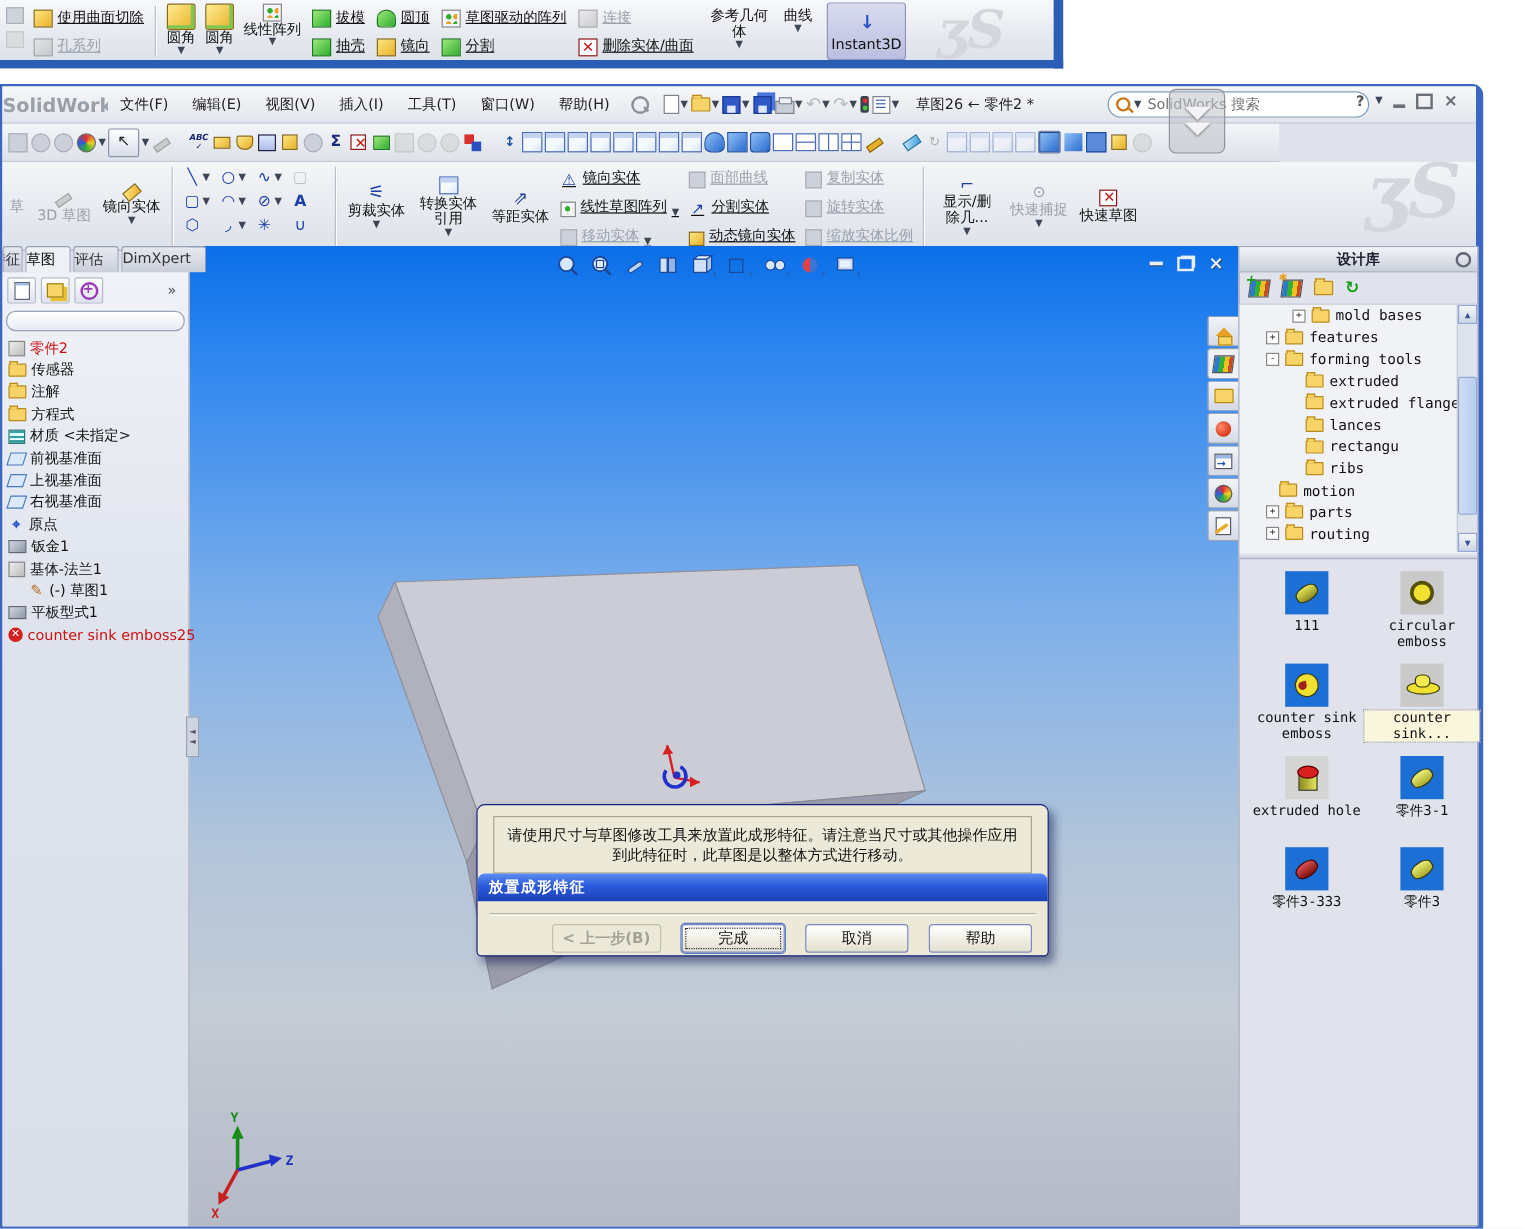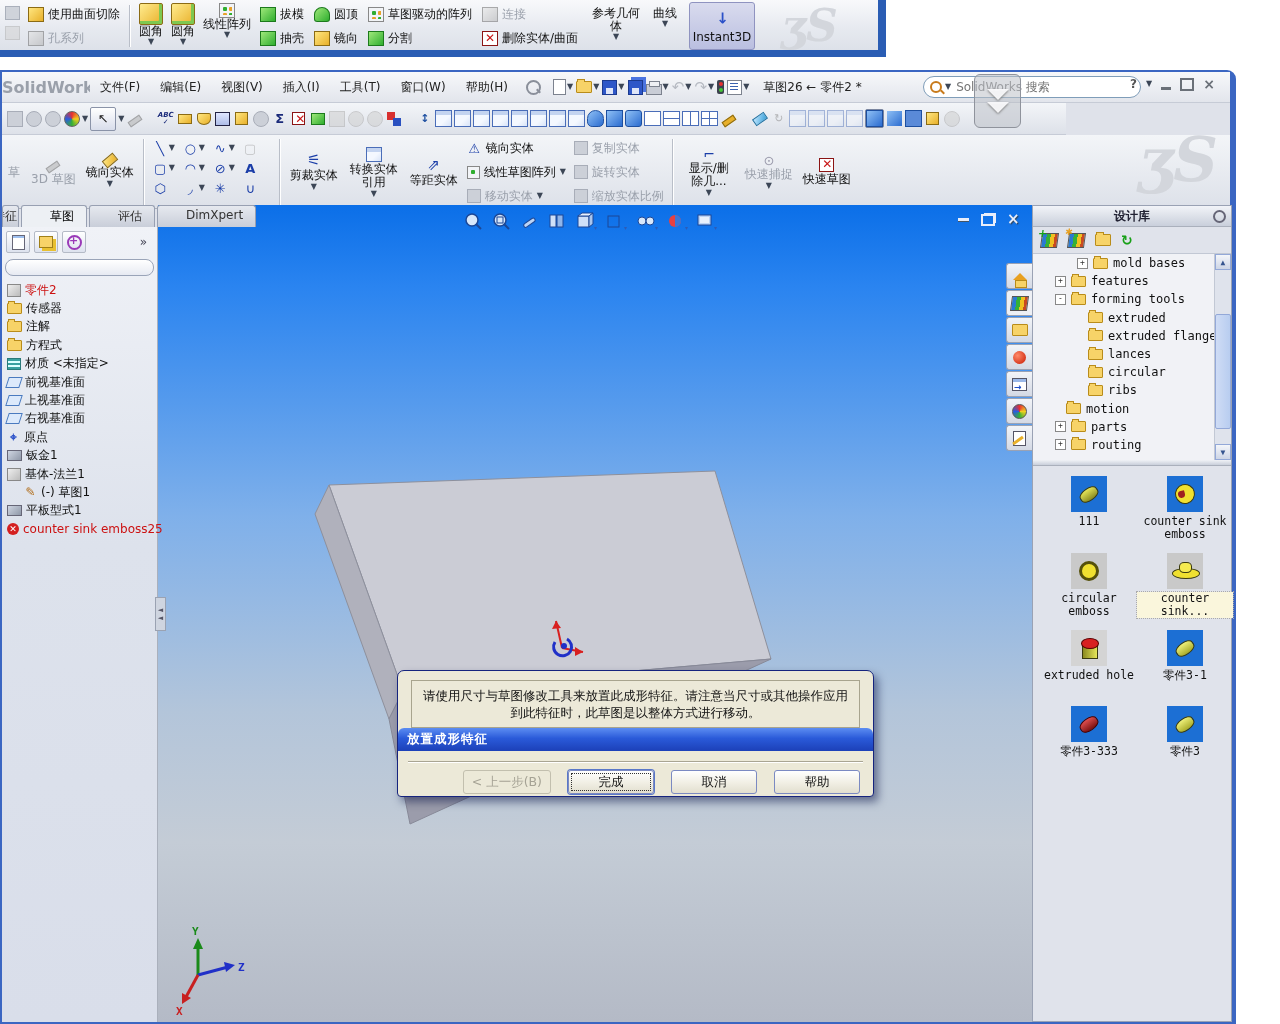--- a/index.html
+++ b/index.html
@@ -12,21 +12,21 @@
   .dis{color:#9aa0ab;}
 
   
   #top-toolbar{left:0;top:0;width:886px;height:57px;
     background:linear-gradient(180deg,#f8f9fb,#e7eaf0 55%,#dde1e9);
     border-right:8px solid #2a5db4;border-bottom:7px solid #2a5db4;
     display:flex;align-items:stretch;padding:2px 0 0 2px;box-sizing:border-box;}
   .tt-mini{display:flex;flex-direction:column;gap:6px;padding:4px 3px;}
   .tt-mini span{width:13px;height:12px;background:#cfd3da;border:1px solid #aab0bb;}
   .tt-duo{display:flex;flex-direction:column;justify-content:space-around;padding:0 5px;}
-  .tt-row{display:flex;align-items:center;gap:4px;white-space:nowrap;}
+  .tt-row{display:flex;align-items:flex-end;gap:4px;white-space:nowrap;text-decoration:underline;}
   .tt-big{display:flex;flex-direction:column;align-items:center;justify-content:flex-start;
           padding:1px 4px;text-align:center;line-height:13px;white-space:normal;}
   .tt-big .lbl{max-width:58px;}
   .ic16{width:16px;height:15px;display:inline-block;border:1px solid #8b6b14;
         background:linear-gradient(135deg,#ffe680,#e8b02a);box-sizing:border-box;}
   .ic16.green{background:linear-gradient(135deg,#9fe87a,#2fae2f);border-color:#1c7a1c;}
   .ic16.teal{background:linear-gradient(135deg,#bfe6ff,#3aa0d8);border-color:#1c6fa0;}
   .ic16.dots{background:#f2f4f7;border-color:#888;position:relative;}
   .ic16.dots::before{content:"";position:absolute;inset:2px;
      background:radial-gradient(circle 2px at 3px 3px,#2fae2f 2px,transparent 2.5px),
@@ -124,21 +124,21 @@
   .stamp{width:15px;height:14px;display:inline-block;border:1px solid #224;box-sizing:border-box;background:linear-gradient(180deg,#dfe6ff,#aebde8);}
 
   
   #t3-watermark{position:absolute;right:12px;top:-6px;}
 
   
   #workspace{position:absolute;left:0;top:133px;width:1232px;height:817px;overflow:hidden;}
 
   
   #cm-tabs{left:0;top:0;height:22px;display:flex;z-index:5;}
-  .tab{border:1px solid #98a0b2;border-bottom:none;padding:2px 12px 0 28px;margin-right:2px;
+  .tab{border:1px solid #98a0b2;border-bottom:none;padding:2px 12px 0 0;margin-right:2px;
      background:linear-gradient(180deg,#e6e9ef,#c9ced9);color:#333;border-radius:3px 3px 0 0;white-space:nowrap;}
   .tab.active{background:#edf0f4;color:#000;}
   .tab.partial{width:13px;padding:2px 1px 0 1px;overflow:hidden;direction:rtl;}
 
   
   #feature-panel{left:0;top:22px;width:156px;height:795px;
      background:linear-gradient(180deg,#f0f2f7,#dde2ec 40%,#d9deea);border-right:1px solid #aab0bc;box-sizing:border-box;}
   #panel-iconrow{display:flex;align-items:center;gap:4px;padding:4px 4px 2px 4px;}
   .pi{width:22px;height:20px;border:1px solid #b4bac6;border-radius:2px;background:linear-gradient(180deg,#fff,#dde2ee);
      display:flex;align-items:center;justify-content:center;position:relative;}
@@ -188,21 +188,21 @@
      background:linear-gradient(180deg,#5c8df2 0%,#2a5ad9 45%,#1c40b8 100%);
      color:#fff;font-weight:bold;font-size:12.5px;letter-spacing:1px;}
   #dlg-msgbox{margin:9px 13px 0 13px;border:1px solid #a8a48e;padding:3px 6px;height:40px;
      display:flex;align-items:center;justify-content:center;text-align:center;line-height:17px;font-size:12.5px;}
   #dlg-sep{margin:10px 10px 0 10px;border-top:1px solid #a9a593;border-bottom:1px solid #fff;}
   #dlg-btns{display:flex;justify-content:flex-end;gap:17px;padding:7px 13px 0 0;}
   .xpbtn{min-width:68px;height:22px;border:1px solid #7b8ac2;border-radius:3px;
      background:linear-gradient(180deg,#fff,#f2f0e6 50%,#e2dfcf);display:flex;align-items:center;justify-content:center;
      font-size:12.5px;color:#111;padding:0 8px;}
   .xpbtn.default{box-shadow:0 0 0 1px #5a78c8;outline:1px dotted #333;outline-offset:-4px;}
-  .xpbtn.disabled{border-color:#c2bfae;background:#ece9d8;color:#a5a294;}
+  .xpbtn.disabled{border-color:#c2bfae;background:#ece9d8;color:#a5a294;font-weight:bold;}
 
   
   #taskpane{left:1030px;top:0;width:200px;height:817px;background:#e0e3eb;border:1px solid #9aa2b4;box-sizing:border-box;}
   #tp-header{height:20px;display:flex;align-items:center;justify-content:center;position:relative;
      background:linear-gradient(180deg,#f2f4f8,#c9cfdb);border-bottom:1px solid #aab0bc;font-weight:bold;color:#223;}
   #tp-pin{position:absolute;right:5px;top:4px;width:9px;height:9px;border:2px solid #667;border-radius:50%;}
   #tp-toolbar{height:26px;display:flex;align-items:center;gap:10px;padding-left:8px;border-bottom:1px solid #c2c8d4;}
   .books{width:15px;height:13px;background:linear-gradient(90deg,#2a7ad0 0 4px,#35b035 4px 8px,#f0c020 8px 12px,#c84a20 12px 15px);
      border:1px solid #555;transform:skewX(-8deg);position:relative;}
   .books.plus::after,.books.star::after{content:"+";position:absolute;left:-5px;top:-7px;color:#18a018;font-weight:bold;font-size:11px;}
@@ -643,20 +643,34 @@
         <span class="ic16 dots" style="width:13px;height:13px;"></span>
         <span>线性草图阵列</span>
         <span class="dd">▼</span>
       </div>
       <div class="tt-row dis">
         <span class="boxg" style="width:12px;height:12px;"></span>
         <span>移动实体</span>
         <span class="dd">▼</span>
       </div>
     </div>
+    <div class="t3-stack">
+      <div class="tt-row dis">
+        <span class="boxg" style="width:12px;height:12px;"></span>
+        <span>面部曲线</span>
+      </div>
+      <div class="tt-row">
+        <span class="glyph">↗</span>
+        <span>分割实体</span>
+      </div>
+      <div class="tt-row">
+        <span class="ic16" style="width:13px;height:12px;"></span>
+        <span>动态镜向实体</span>
+      </div>
+    </div>
     <div class="t3-stack dis">
       <div class="tt-row">
         <span class="boxg" style="width:12px;height:12px;"></span>
         <span>复制实体</span>
       </div>
       <div class="tt-row">
         <span class="boxg" style="width:12px;height:12px;"></span>
         <span>旋转实体</span>
       </div>
       <div class="tt-row">
@@ -896,21 +910,21 @@
         <div class="dlrow d2">
           <span class="f-folder noexp"></span>
           <span>extruded flanges</span>
         </div>
         <div class="dlrow d2">
           <span class="f-folder noexp"></span>
           <span>lances</span>
         </div>
         <div class="dlrow d2">
           <span class="f-folder noexp"></span>
-          <span>circular</span>
+          <span>rectangu</span>
         </div>
         <div class="dlrow d2">
           <span class="f-folder noexp"></span>
           <span>ribs</span>
         </div>
         <div class="dlrow d1">
           <span class="f-folder noexp"></span>
           <span>motion</span>
         </div>
         <div class="dlrow d1">
@@ -931,30 +945,30 @@
       </div>
       <div id="tp-split"></div>
       <div id="tp-items">
         <div class="libitem">
           <span class="thumb sel">
               <span class="cyl"></span>
             </span>
           <span class="liblabel">111</span>
         </div>
         <div class="libitem">
+          <span class="thumb">
+              <span class="ring"></span>
+            </span>
+          <span class="liblabel">circular emboss</span>
+        </div>
+        <div class="libitem">
           <span class="thumb sel">
               <span class="cse"></span>
             </span>
           <span class="liblabel">counter sink emboss</span>
-        </div>
-        <div class="libitem">
-          <span class="thumb">
-              <span class="ring"></span>
-            </span>
-          <span class="liblabel">circular emboss</span>
         </div>
         <div class="libitem">
           <span class="thumb">
               <span class="hat"></span>
             </span>
           <span class="liblabel hl">counter sink...</span>
         </div>
         <div class="libitem">
           <span class="thumb" style="background:#d4d4d4;">
               <span class="exhole"></span>

